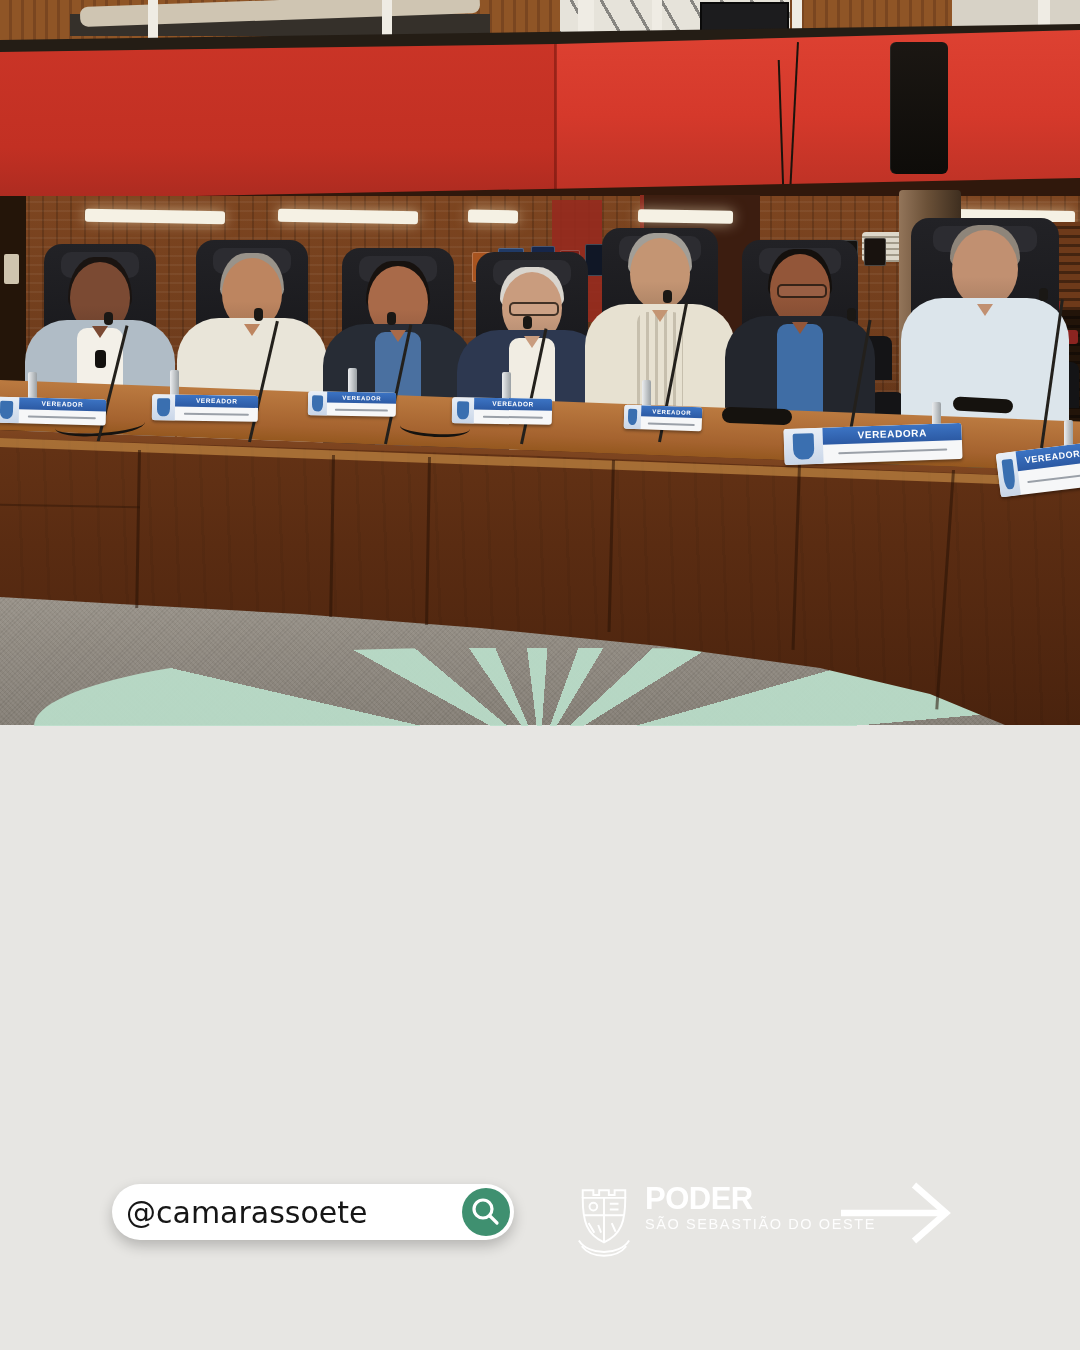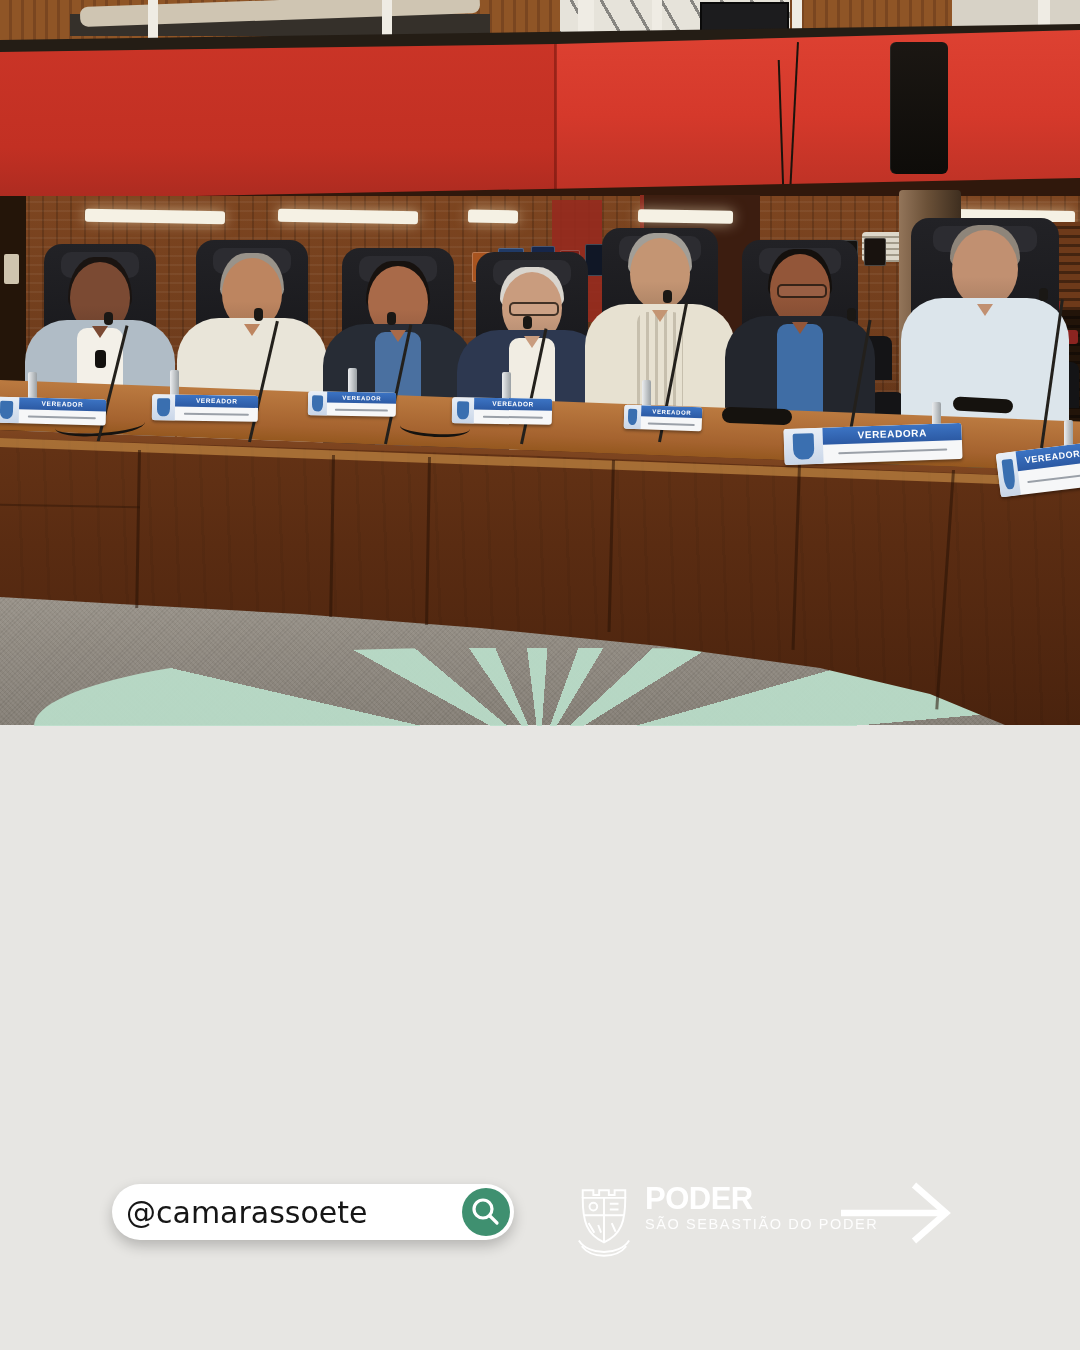--- a/index.html
+++ b/index.html
@@ -504,21 +504,21 @@
         <line x1="9" y1="32" x2="51" y2="32"></line>
         <circle cx="19" cy="23" r="4"></circle>
         <path d="M36,20 h9 M36,26 h9"></path>
         <path d="M14,40 l6,10 M24,42 l3,8 M38,40 l4,9"></path>
         <path d="M4,58 C14,74 46,74 56,58"></path>
         <path d="M7,64 C17,77 43,77 53,64"></path>
       </g>
     </svg>
     <div id="logo-text">
       <div id="logo-l1">PODER</div>
-      <div id="logo-l3">SÃO SEBASTIÃO DO PODER</div>
+      <div id="logo-l3">SÃO SEBASTIÃO DO OESTE</div>
     </div>
   </div>
 
   <div id="arrow" class="abs">
     <svg width="136" height="62" viewBox="0 0 136 62">
       <line x1="3" y1="31" x2="108" y2="31" stroke="#ffffff" stroke-width="6.5"></line>
       <polyline points="76,3 108,31 76,59" stroke="#ffffff" stroke-width="6.5" fill="none"></polyline>
     </svg>
   </div>
 

